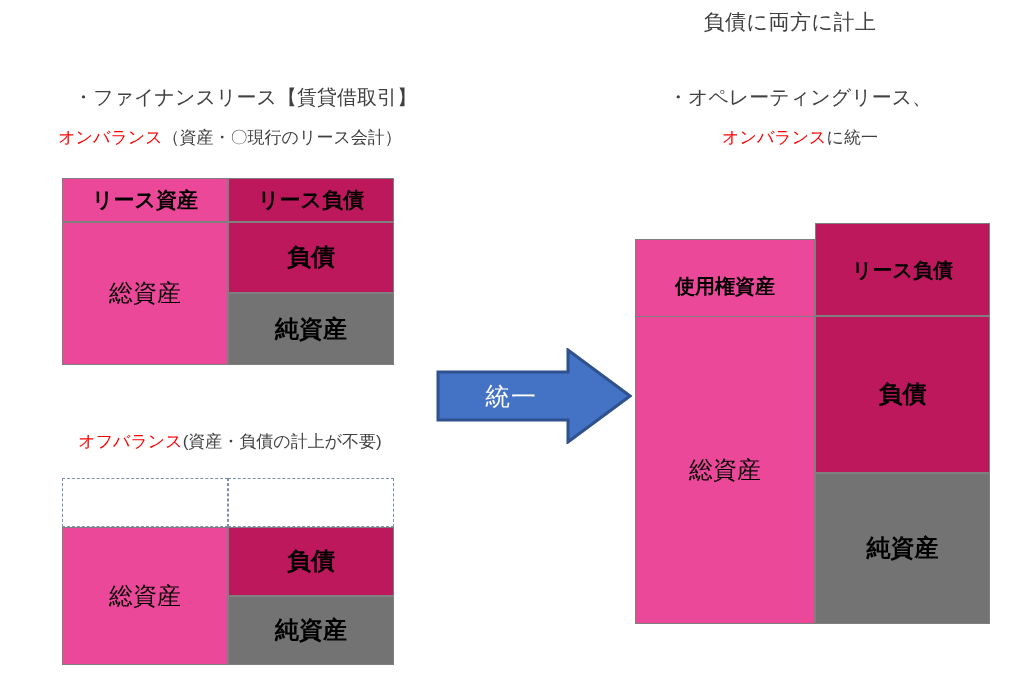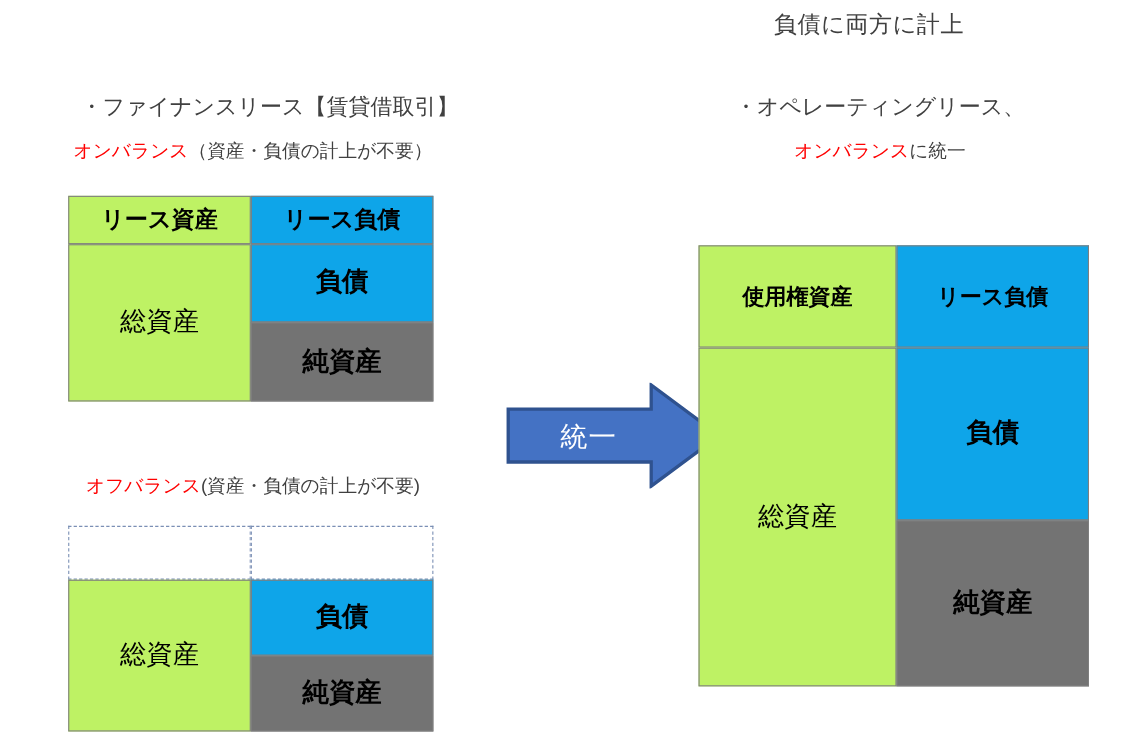--- a/index.html
+++ b/index.html
@@ -57,37 +57,37 @@
     position: absolute;
     box-sizing: border-box;
     border: 1px solid #7f7f7f;
     display: flex;
     align-items: center;
     justify-content: center;
     text-align: center;
     color: #000000;
     overflow: hidden;
   }
-  .cell.green  { background: #bef264; }
-  .cell.orange { background: #0ea5e9; }
+  .cell.green  { background: #ec4899; }
+  .cell.orange { background: #be185d; }
   .cell.yellow { background: #737373; }
   .cell.blank  {
     background: #ffffff;
     border: 1px dashed #7b8fb5;
   }
   .cell .lbl { line-height: 1.1; }
   .t-bold   { font-weight: bold; }
   .fs-21 { font-size: 21px; }
   .fs-20 { font-size: 20px; }
   .fs-24 { font-size: 24px; }
 
   
   .arrow-wrap {
     position: absolute;
-    left: 460px;
+    left: 436px;
     top: 348px;
     width: 184px;
     height: 96px;
     text-align: right;
   }
   .arrow-wrap svg { display: block; }
   .arrow-label {
     position: absolute;
     left: 0;
     top: 0;
@@ -104,21 +104,21 @@
 </style>
 </head>
 <body>
 
 <div class="stage">
 
 
   <div class="abs bullet-line" style="left:30px; top:84px; width:430px;">・ファイナンスリース【賃貸借取引】</div>
 
   <div class="abs sub-line" style="left:20px; top:126px; width:420px;">
-    <span class="accent-red">オンバランス</span><span>（資産・負債の計上が不要）</span>
+    <span class="accent-red">オンバランス</span><span>（資産・〇現行のリース会計）</span>
   </div>
 
   <div class="bs" style="left:62px; top:178px; width:332px; height:187px;">
 
     <div class="cell green" style="left:0px; top:0px; width:166px; height:44px;">
       <span class="lbl t-bold fs-21">リース資産</span>
     </div>
 
     <div class="cell orange" style="left:166px; top:0px; width:166px; height:44px;">
       <span class="lbl t-bold fs-21">リース負債</span>
@@ -175,21 +175,21 @@
   <div class="abs col-heading" style="left:590px; top:8px; width:400px;">負債に両方に計上</div>
 
   <div class="abs bullet-line" style="left:600px; top:84px; width:400px;">・オペレーティングリース、</div>
 
   <div class="abs sub-line" style="left:600px; top:126px; width:400px;">
     <span class="accent-red">オンバランス</span><span>に統一</span>
   </div>
 
   <div class="bs" style="left:635px; top:223px; width:355px; height:401px;">
 
-    <div class="cell green" style="left:0px; top:0px; width:180px; height:93px;">
+    <div class="cell green" style="left:0px; top:16px; width:180px; height:93px;">
       <span class="lbl t-bold fs-20">使用権資産</span>
     </div>
 
     <div class="cell orange" style="left:180px; top:0px; width:175px; height:93px;">
       <span class="lbl t-bold fs-20">リース負債</span>
     </div>
 
     <div class="cell green" style="left:0px; top:93px; width:180px; height:308px;">
       <span class="lbl fs-24">総資産</span>
     </div>

